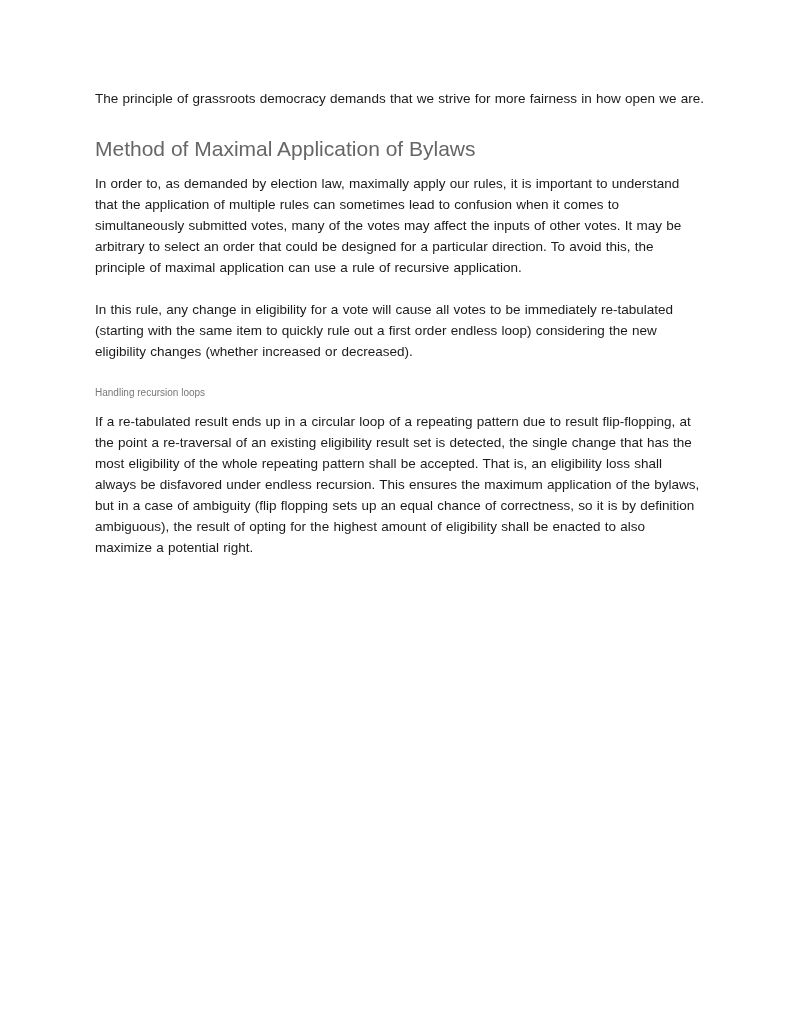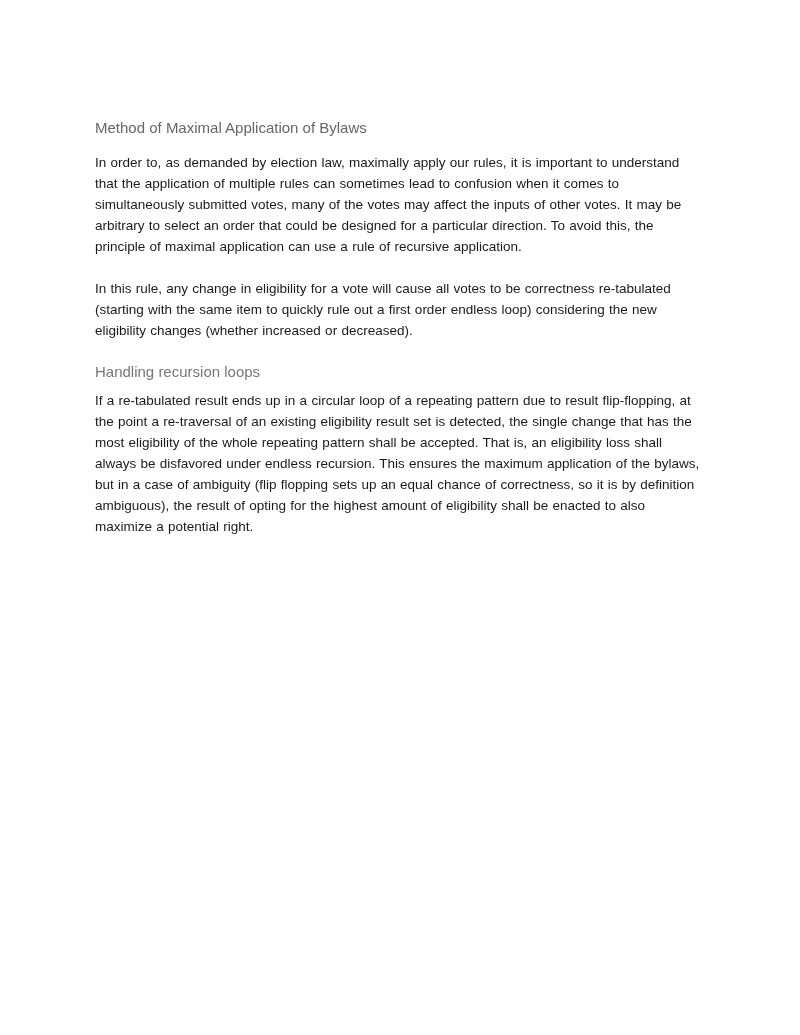--- a/index.html
+++ b/index.html
@@ -22,46 +22,47 @@
     background: #ffffff;
   }
   .doc p {
     font-size: 13.5px;
     line-height: 21px;
     margin: 0 0 21px 0;
     color: #1a1a1a;
     word-spacing: 0.5px;
   }
   .doc h1.section-heading {
-    font-size: 15px;
+    font-size: 21px;
     font-weight: 400;
     color: #666666;
     margin: 26px 0 10px 0;
     line-height: 28px;
   }
   .doc h2.sub-heading {
-    font-size: 15px;
+    font-size: 10px;
     font-weight: 400;
     color: #777777;
     margin: 16px 0 8px 0;
     line-height: 20px;
   }
 </style>
 </head>
 <body>
 
 <div class="page">
   <div class="doc">
 
+    <p>The principle of grassroots democracy demands that we strive for more fairness in how open we are.</p>
 
 
     <h1 class="section-heading">Method of Maximal Application of Bylaws</h1>
 
     <p>In order to, as demanded by election law, maximally apply our rules, it is important to understand that the application of multiple rules can sometimes lead to confusion when it comes to simultaneously submitted votes, many of the votes may affect the inputs of other votes.  It may be arbitrary to select an order that could be designed for a particular direction.  To avoid this, the principle of maximal application can use a rule of recursive application.</p>
 
-    <p>In this rule, any change in eligibility for a vote will cause all votes to be correctness re-tabulated (starting with the same item to quickly rule out a first order endless loop) considering the new eligibility changes (whether increased or decreased).</p>
+    <p>In this rule, any change in eligibility for a vote will cause all votes to be immediately re-tabulated (starting with the same item to quickly rule out a first order endless loop) considering the new eligibility changes (whether increased or decreased).</p>
 
     <h2 class="sub-heading">Handling recursion loops</h2>
 
     <p>If a re-tabulated result ends up in a circular loop of a repeating pattern due to result flip-flopping, at the point a re-traversal of an existing eligibility result set is detected, the single change that has the most eligibility of the whole repeating pattern shall be accepted.  That is, an eligibility loss shall always be disfavored under endless recursion.  This ensures the maximum application of the bylaws, but in a case of ambiguity (flip flopping sets up an equal chance of correctness, so it is by definition ambiguous), the result of opting for the highest amount of eligibility shall be enacted to also maximize a potential right.</p>
 
   </div>
 </div>
 
 </body></html>

